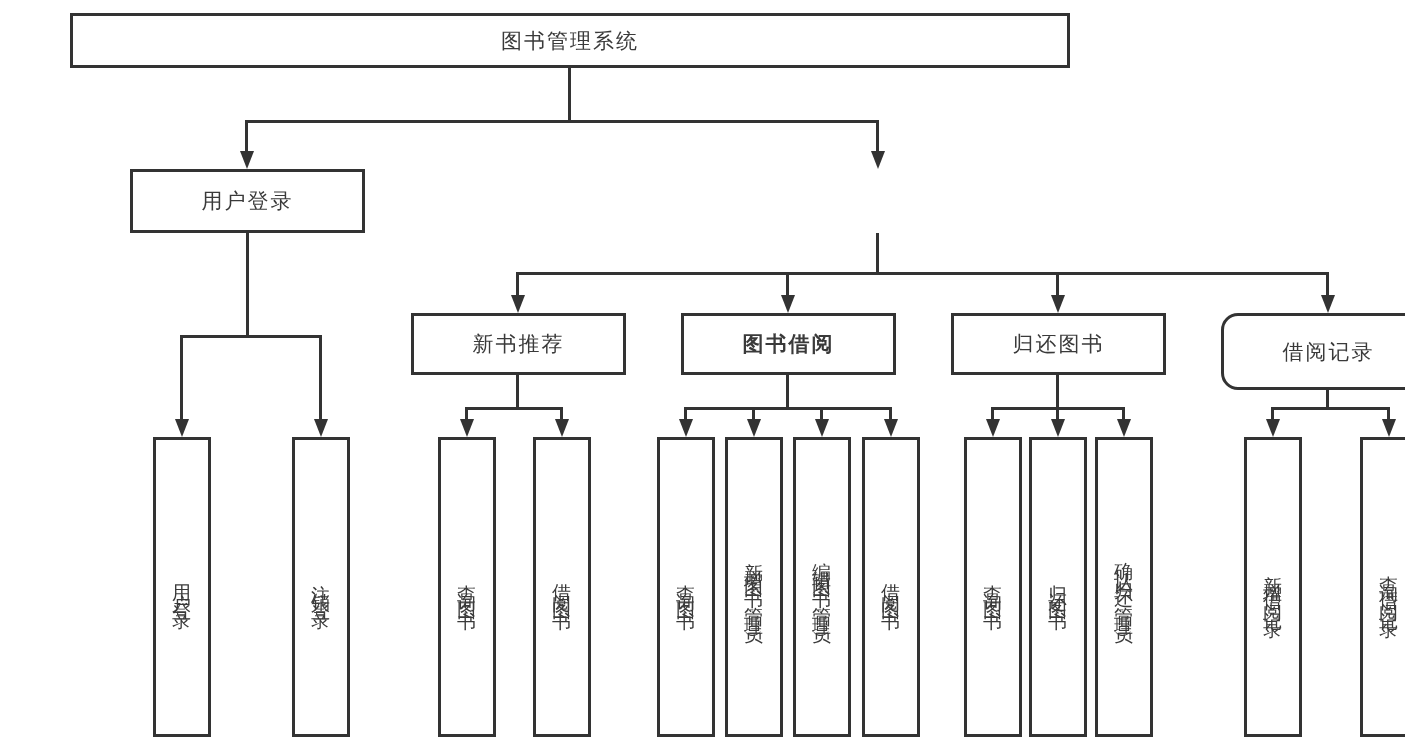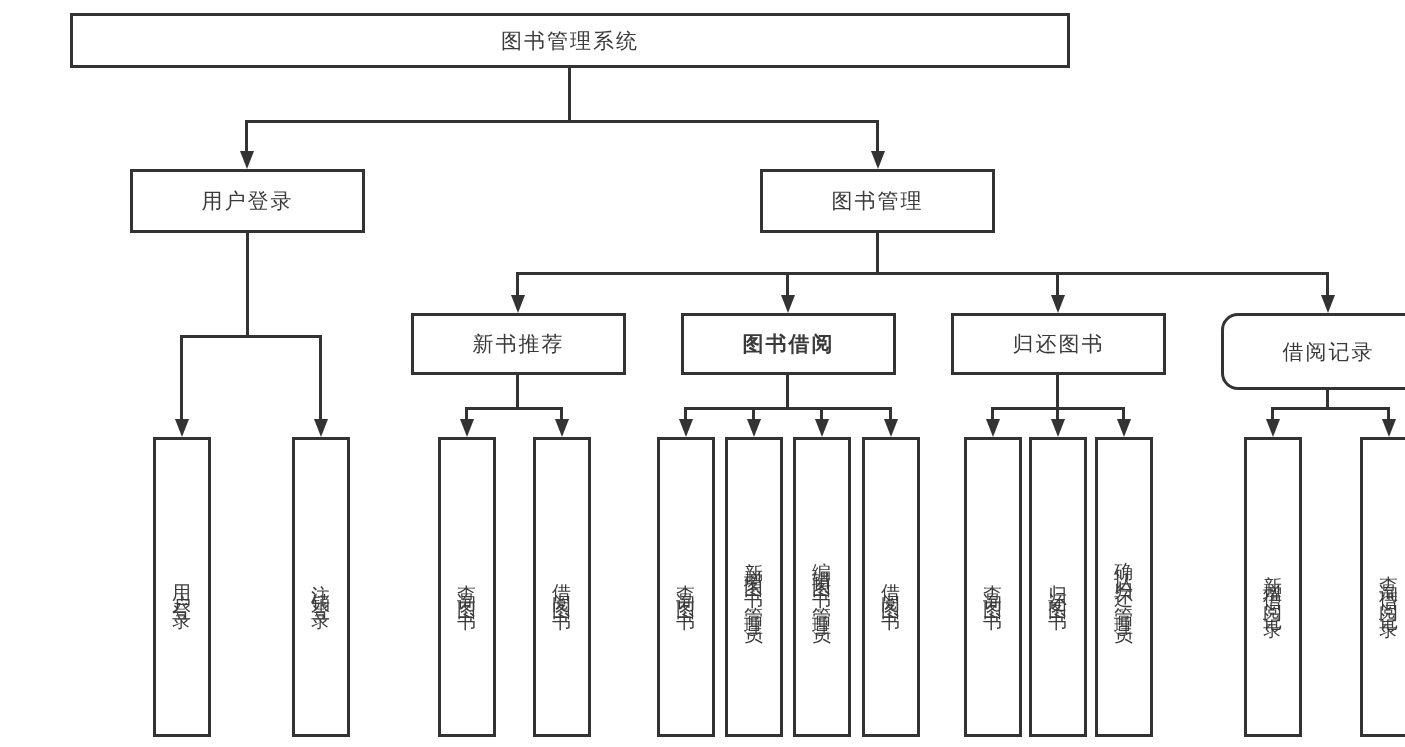--- a/index.html
+++ b/index.html
@@ -131,23 +131,20 @@
   </div>
 
   <div class="box" style="left:22px; top:13px; width:1000px; height:55px;">
     <span class="hlabel">图书管理系统</span>
   </div>
 
   <div class="box" style="left:82px; top:169px; width:235px; height:64px;">
     <span class="hlabel">用户登录</span>
   </div>
 
-  <div class="box" style="left:712px; top:169px; width:235px; height:64px;">
-    <span class="hlabel">图书管理</span>
-  </div>
 
   <div class="box" style="left:363px; top:313px; width:215px; height:62px;">
     <span class="hlabel">新书推荐</span>
   </div>
 
   <div class="box" style="left:633px; top:313px; width:215px; height:62px;font-weight:bold;">
     <span class="hlabel">图书借阅</span>
   </div>
 
   <div class="box" style="left:903px; top:313px; width:215px; height:62px;">

